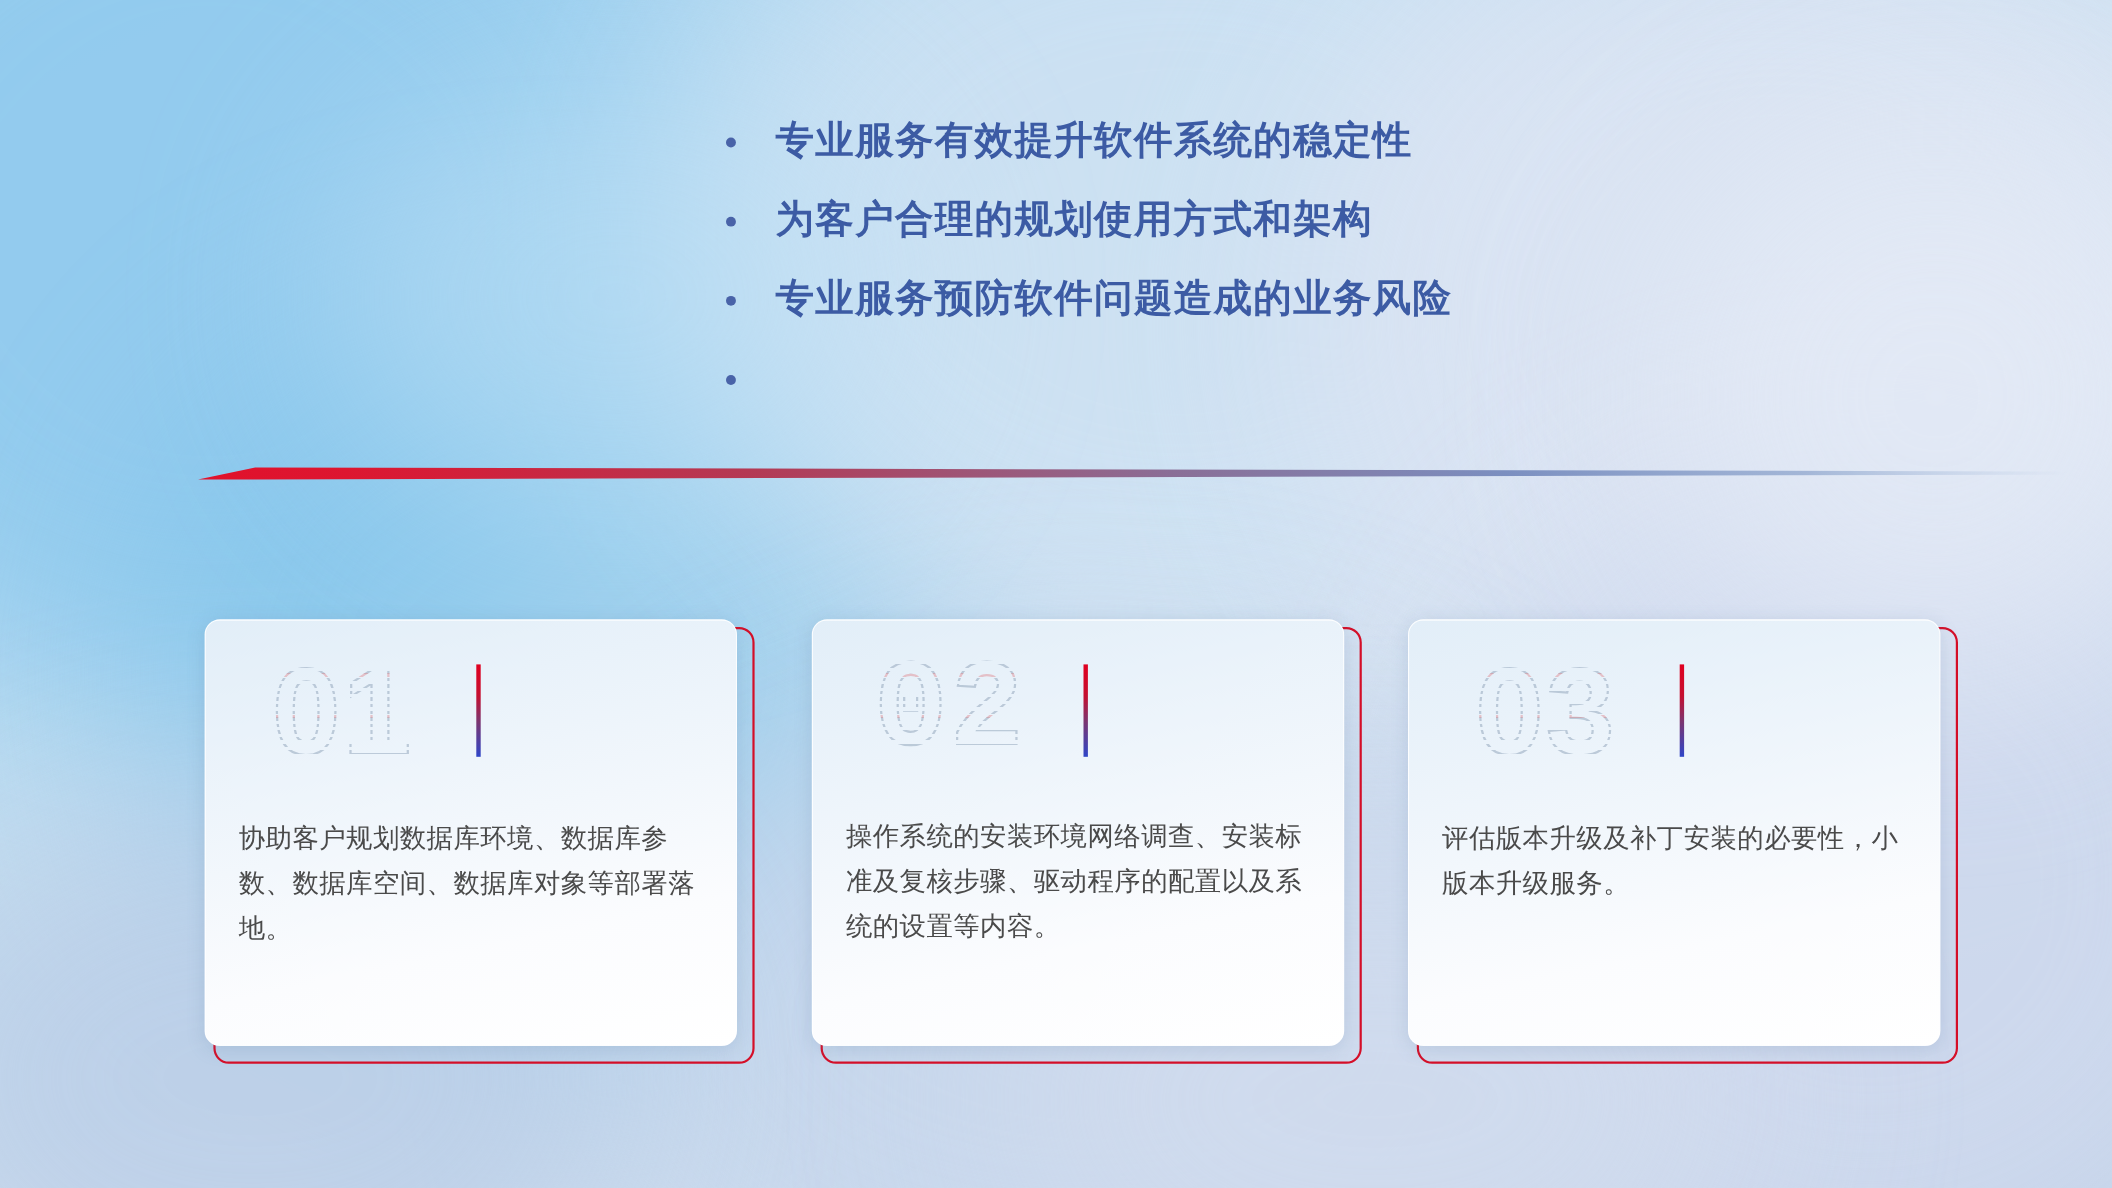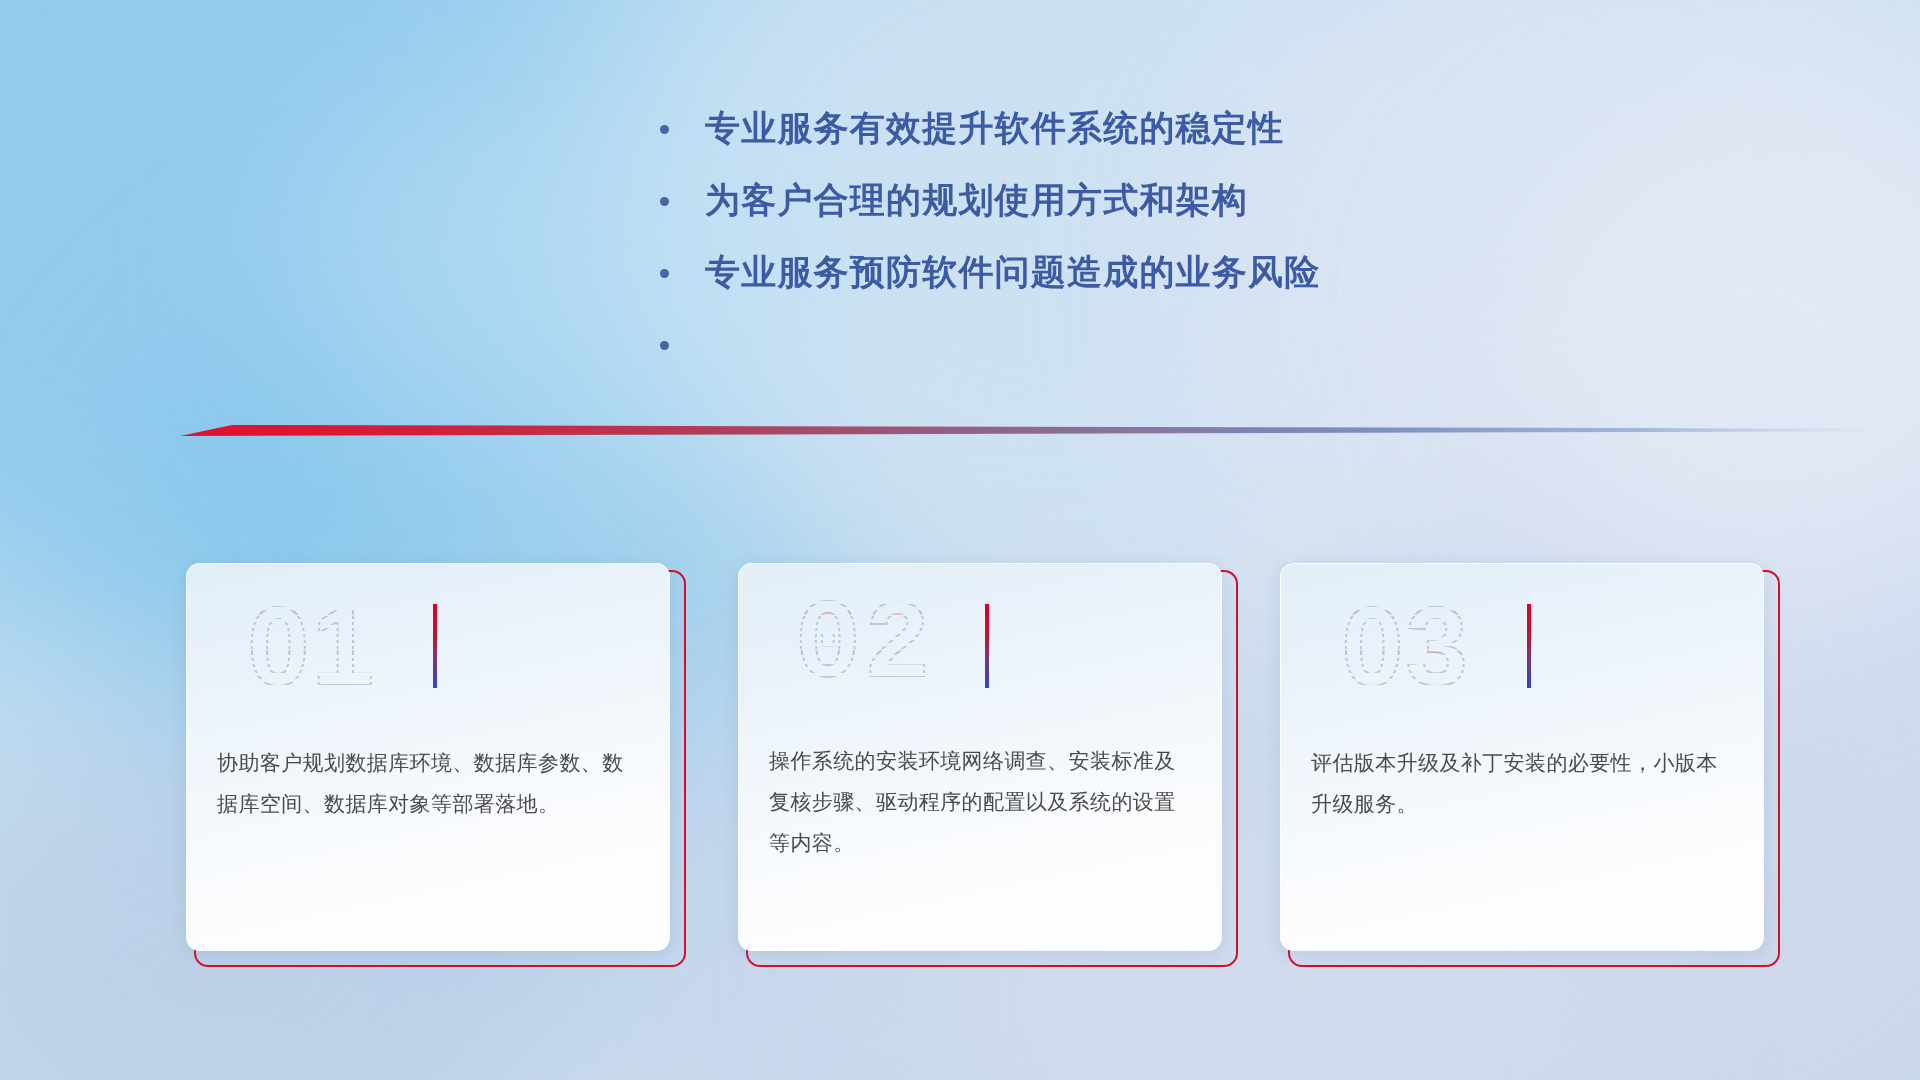--- a/index.html
+++ b/index.html
@@ -81,21 +81,21 @@
     position:absolute;left:246px;top:40px;width:4px;height:84px;
     background:linear-gradient(180deg,#e00020 0%,#c51030 34%,#7b3570 62%,#2f46c8 100%);}
 
   .card-title{
     position:absolute;left:282px;top:30px;width:185px;
     font-size:35px;line-height:50px;color:#3a3a3a;font-weight:400;
     letter-spacing:.5px;}
 
   .card-body{
     position:absolute;left:30px;top:178px;width:424px;
-    font-size:21px;line-height:41px;color:#4a4a4a;font-weight:400;
+    font-size:24px;line-height:41px;color:#4a4a4a;font-weight:400;
     letter-spacing:.4px;}
 </style>
 </head>
 <body>
 
 <div id="bg">
   <div class="bgbase"></div>
   <div class="blob b1"></div>
   <div class="blob b2"></div>
   <div class="blob b3"></div>

